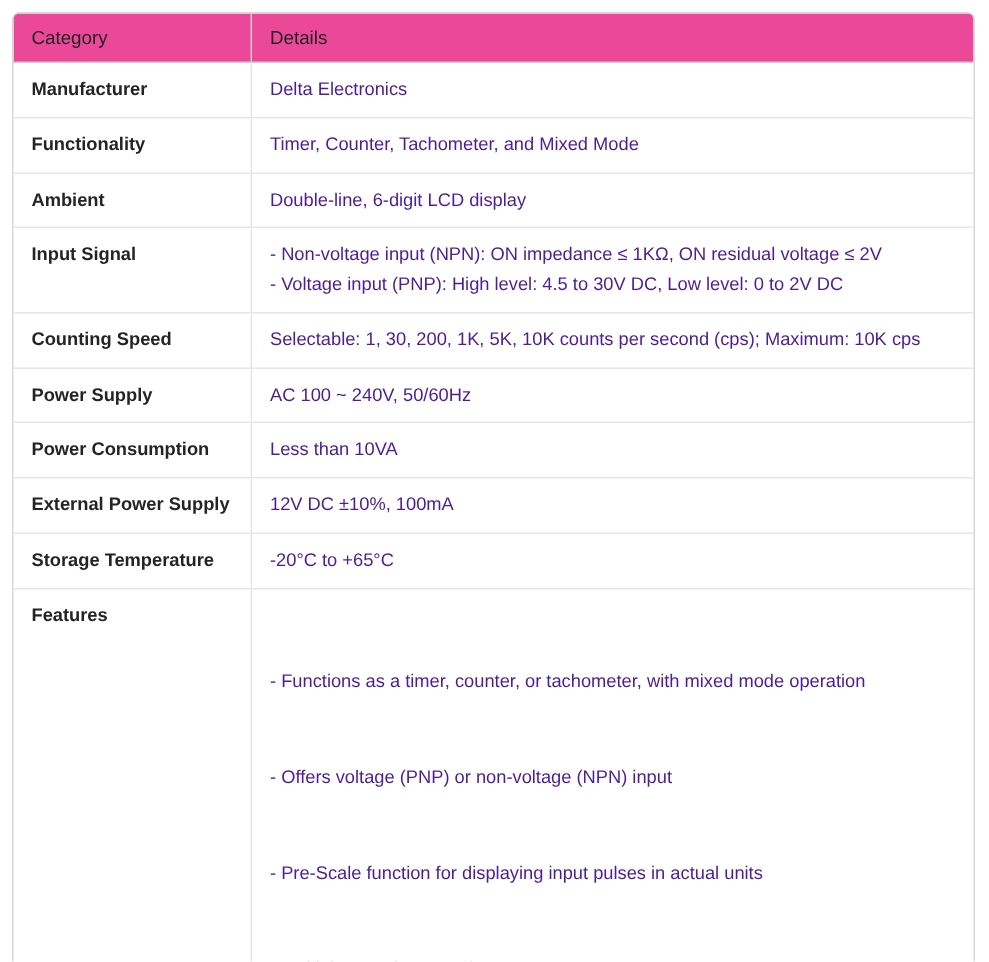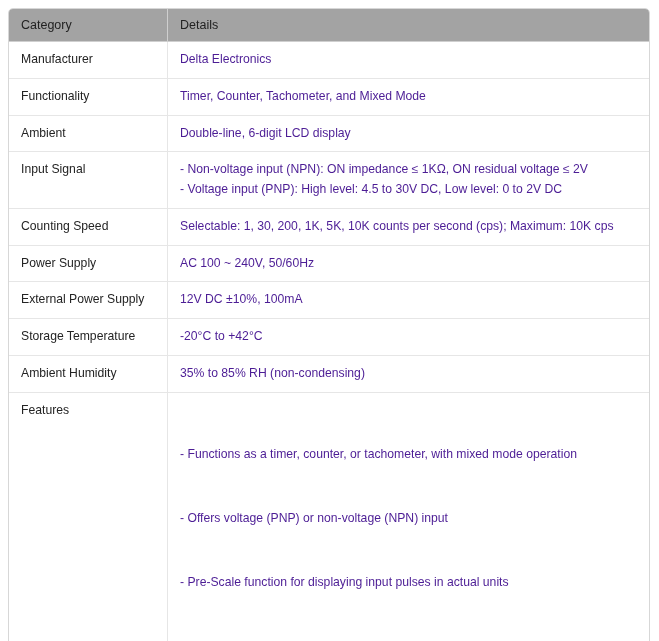--- a/index.html
+++ b/index.html
@@ -27,21 +27,21 @@
     table-layout: fixed;
     border: 1px solid #d7d7d7;
     border-radius: 5px;
     overflow: hidden;
     background: #ffffff;
   }
   .spec-table col.c-category { width: 159px; }
   .spec-table col.c-details  { width: 481px; }
 
   .spec-table th {
-    background: #a3a3a3;
+    background: #ec4899;
     color: #222222;
     font-weight: normal;
     font-size: 12.5px;
     text-align: left;
     padding: 9px 10px 9px 12px;
     border-bottom: 1px solid #cfcfcf;
     vertical-align: middle;
     height: 33px;
     box-sizing: border-box;
   }
@@ -51,21 +51,21 @@
   .spec-table td {
     font-size: 12.2px;
     color: #4c1d95;
     padding: 8px 10px 8px 12px;
     border-bottom: 1px solid #e6e6e6;
     vertical-align: middle;
     line-height: 1.62;
   }
   .spec-table td.cat {
     color: #242424;
-    font-weight: normal;
+    font-weight: bold;
     font-size: 12.2px;
     border-right: 1px solid #e6e6e6;
     white-space: nowrap;
   }
   .spec-table tr.multi td.cat,
   .spec-table tr.features td.cat {
     vertical-align: top;
   }
   .spec-table tr:last-child td {
     border-bottom: none;
@@ -138,40 +138,40 @@
         </tr>
         <tr>
           <td class="cat">Power Supply</td>
           <td>
             <div class="lines">
               <div>AC 100 ~ 240V, 50/60Hz</div>
             </div>
           </td>
         </tr>
         <tr>
+          <td class="cat">Power Consumption</td>
+          <td>
+            <div class="lines">
+              <div>Less than 10VA</div>
+            </div>
+          </td>
+        </tr>
+        <tr>
           <td class="cat">External Power Supply</td>
           <td>
             <div class="lines">
               <div>12V DC ±10%, 100mA</div>
             </div>
           </td>
         </tr>
         <tr>
           <td class="cat">Storage Temperature</td>
           <td>
             <div class="lines">
-              <div>-20°C to +42°C</div>
-            </div>
-          </td>
-        </tr>
-        <tr>
-          <td class="cat">Ambient Humidity</td>
-          <td>
-            <div class="lines">
-              <div>35% to 85% RH (non-condensing)</div>
+              <div>-20°C to +65°C</div>
             </div>
           </td>
         </tr>
         <tr class="features">
           <td class="cat">Features</td>
           <td>
             <div class="features-list">
               <div>- Functions as a timer, counter, or tachometer, with mixed mode operation</div>
               <div>- Offers voltage (PNP) or non-voltage (NPN) input</div>
               <div>- Pre-Scale function for displaying input pulses in actual units</div>

